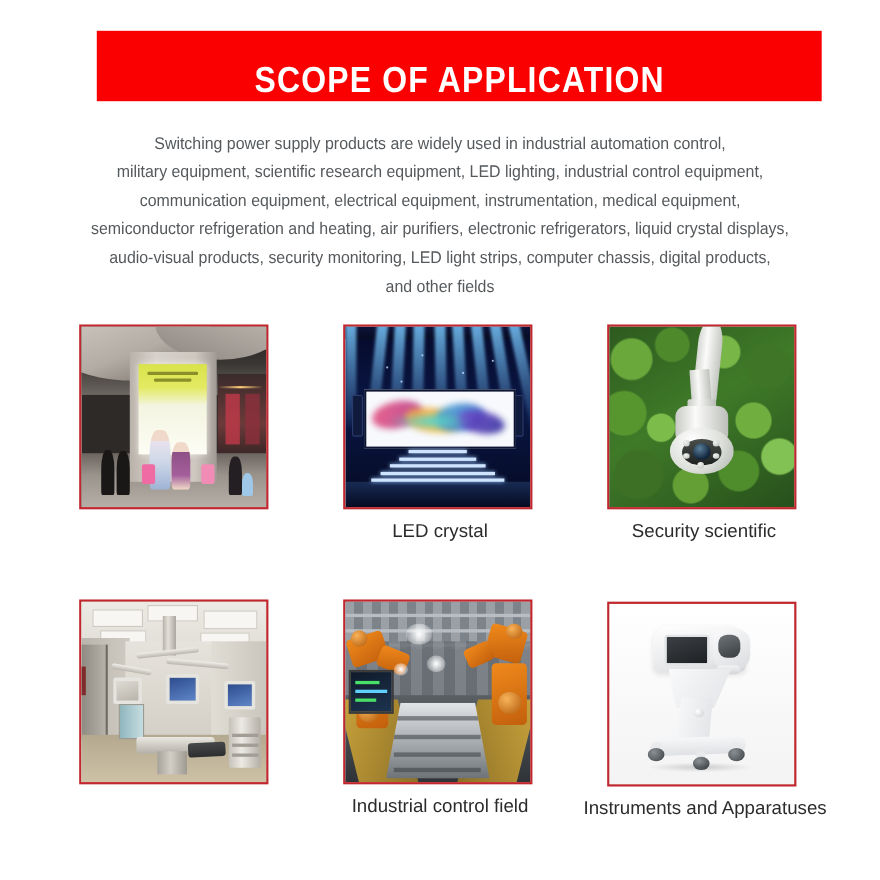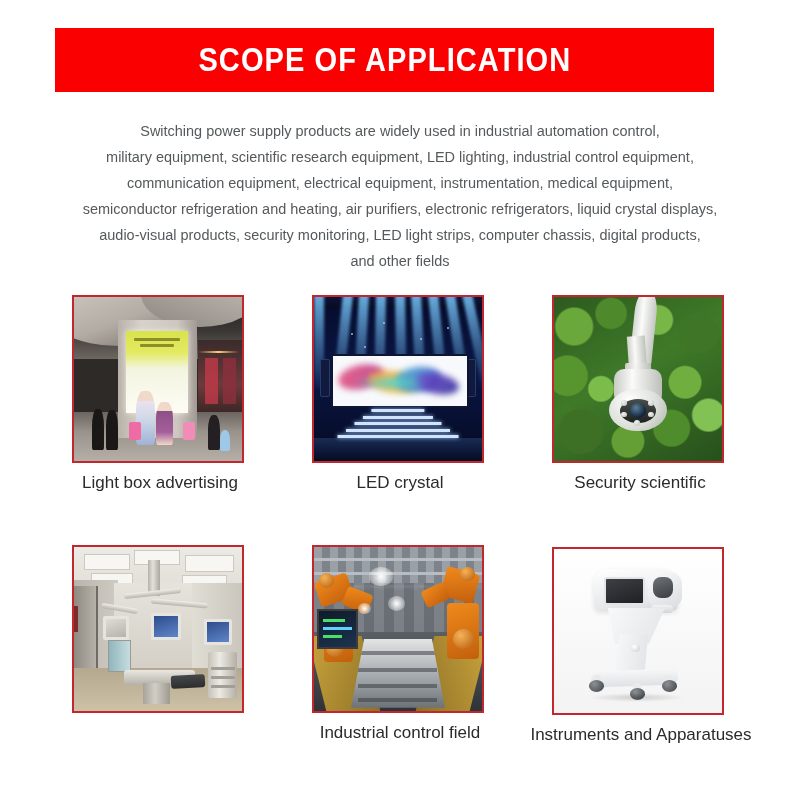--- a/index.html
+++ b/index.html
@@ -5,22 +5,22 @@
   html,body{margin:0;padding:0;}
   body{
     width:800px;height:800px;background:#ffffff;
     font-family:"Liberation Sans",sans-serif;
     -webkit-font-smoothing:antialiased;overflow:hidden;
   }
   .page{position:relative;width:800px;height:800px;}
 
   
   .banner{
-    position:absolute;left:55px;top:28px;width:659px;height:64px;
-    display:flex;align-items:center;justify-content:center;
+    position:absolute;left:88px;top:28px;width:659px;height:64px;
+    display:flex;align-items:flex-end;justify-content:center;
   }
   .banner-title{
     color:#ffffff;font-size:33px;font-weight:bold;
     letter-spacing:1.2px;transform:scaleX(.88);
     font-family:"Liberation Sans",sans-serif;white-space:nowrap;
   }
 
   
   .intro{
     position:absolute;left:30px;top:118px;width:740px;
@@ -339,21 +339,20 @@
             <div class="fig f1"></div>
             <div class="fig f2"></div>
             <div class="bag b1"></div>
             <div class="bag b2"></div>
             <div class="person p1"></div>
             <div class="person p2"></div>
             <div class="person p3"></div>
             <div class="kid"></div>
           </div>
         </div>
-        <div class="caption" style="color: rgb(43, 43, 43);">Light box advertising</div>
       </div>
 
       <div class="card c1">
         <div class="thumb" style="border-color: rgb(193, 39, 45);">
           <div class="stage">
             <div class="truss"></div>
             <div class="beam"></div>
               <div class="beam"></div>
               <div class="beam"></div>
             <div class="beam"></div>

